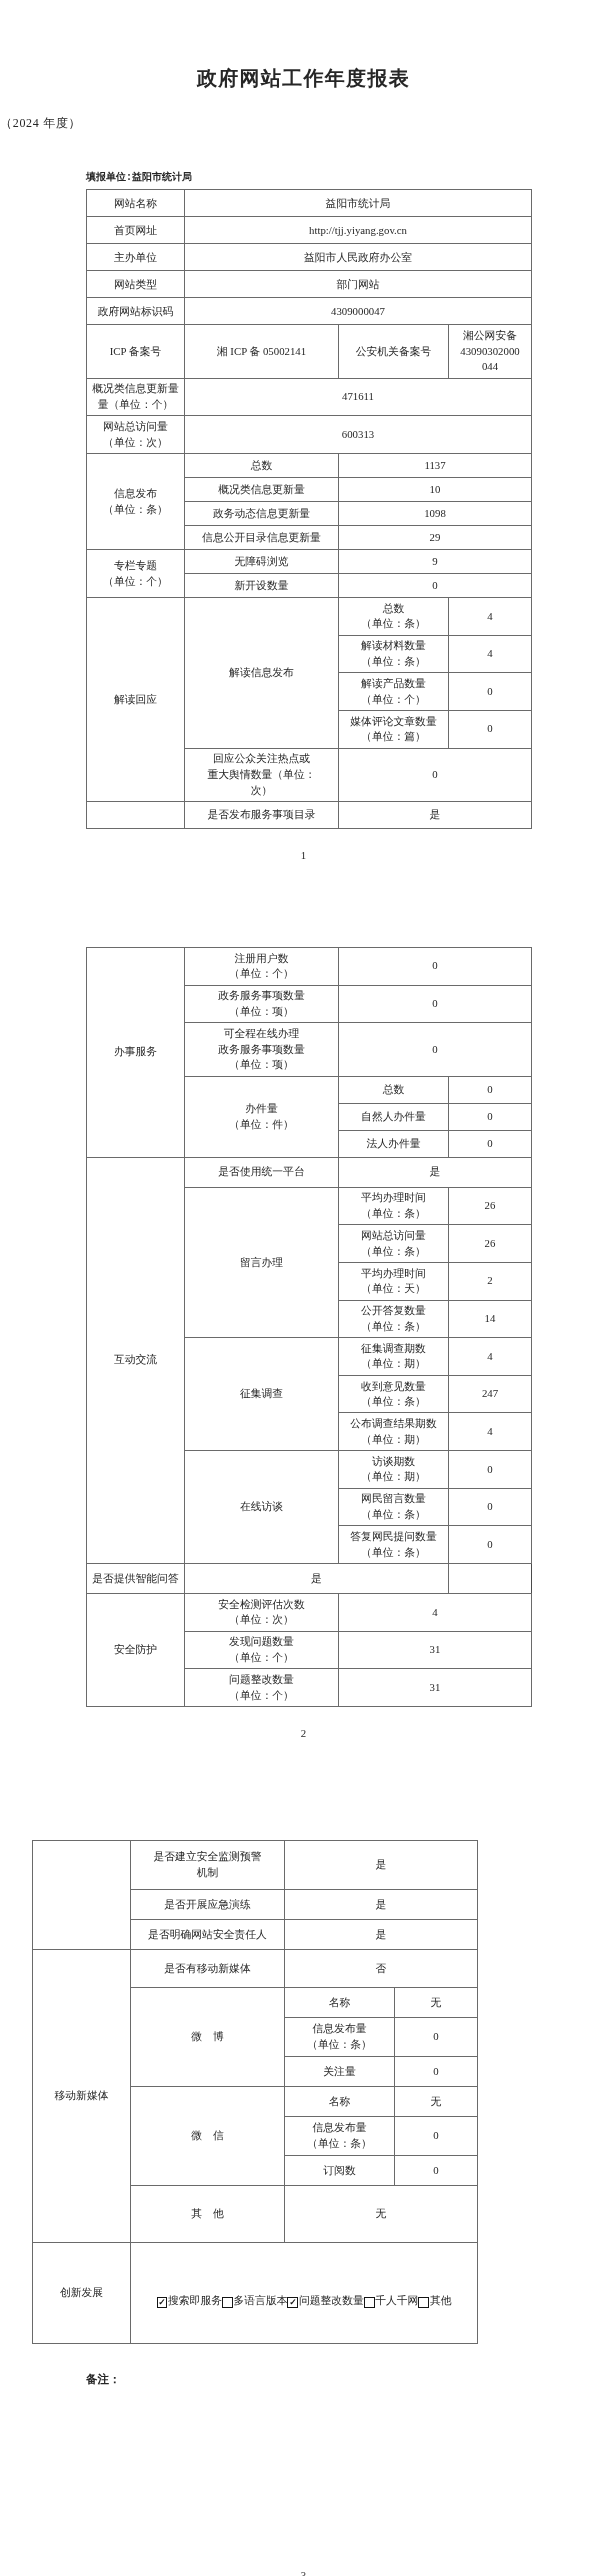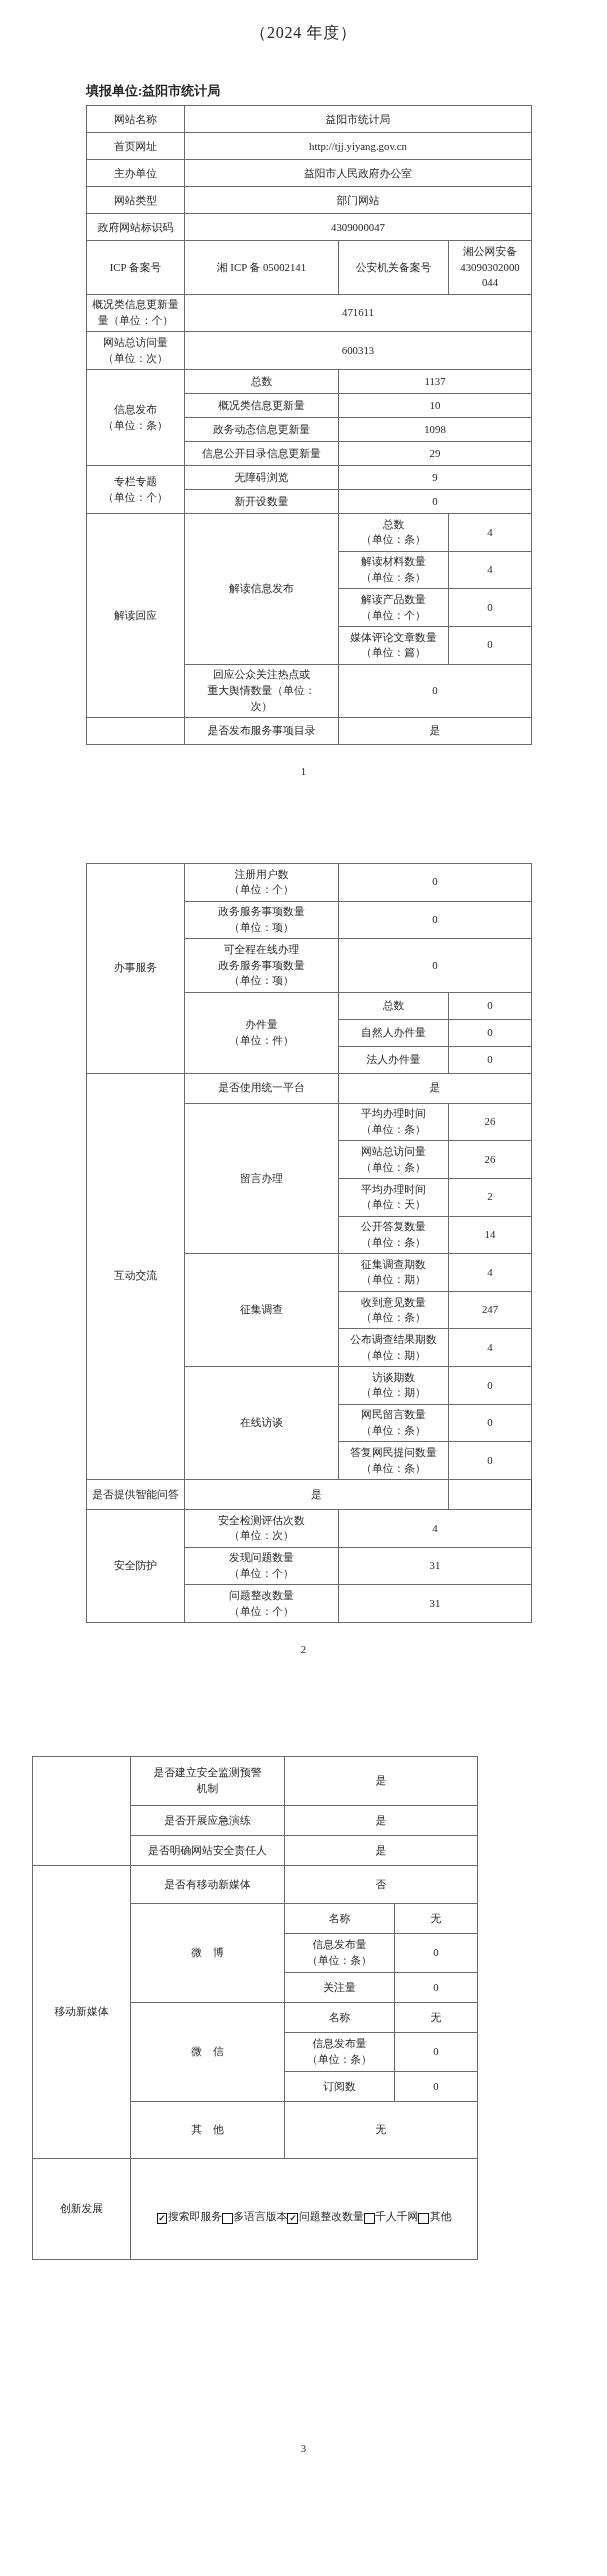--- a/index.html
+++ b/index.html
@@ -1,22 +1,22 @@
 <!DOCTYPE html>
 <html style="font-size:10.8px"><head>
 <meta charset="utf-8">
 <style>
   html,body{margin:0;padding:0;background:#ffffff;}
   body{width:607px;color:#262626;font-family:"Liberation Serif","DejaVu Serif",serif;}
   .sheet{width:607px;}
   .title{margin:65px 0 0 0;text-align:center;font-size:20px;font-weight:bold;letter-spacing:1.3px;
          font-family:"Liberation Sans","DejaVu Sans",sans-serif;}
-  .subtitle{margin-top:23px;text-align:center;font-size:16px;letter-spacing:0.7px;}
-  .reporter{margin:38px 0 5.4px 86px;font-size:13px;font-weight:bold;
-            font-family:Liberation Serif, serif;}
+  .subtitle{margin-top:23px;font-size:12px;letter-spacing:0.7px;}
+  .reporter{margin:38px 0 5.4px 86px;font-size:10px;font-weight:bold;
+            font-family:Liberation Mono, monospace;}
   table.rpt{border-collapse:collapse;table-layout:fixed;width:446px;margin-left:86px;
             border:1.3px solid #4a4a4a;}
   table.rpt td{border:0.7px solid #6a6a6a;text-align:center;vertical-align:middle;
                font-size:10.8px;line-height:1.45;padding:2.7px 4px;white-space:pre-line;
                overflow:hidden;}
   col.c1{width:98px;} col.c2{width:154px;} col.c3{width:110px;} col.c4{width:83px;}
   td.vtop{vertical-align:top;padding-top:8px;}
   .page-num{text-align:center;font-size:10.8px;margin-top:20px;}
   table.tb2{margin-top:86px;}
   table.tb3{margin-top:101px;margin-left:32px;}
@@ -29,20 +29,21 @@
        line-height:8.8px;font-size:8.8px;font-weight:bold;text-align:center;
        vertical-align:-1.3px;margin-right:0.7px;color:#111;}
   .cbx::after{content:"✓";visibility:hidden;}
   .cbx.checked::after{visibility:visible;}
 </style>
 </head>
 <body>
 
 <div class="sheet">
 
+  <div class="title">政府网站工作年度报表</div>
   <div class="subtitle">（2024 年度）</div>
   <div class="reporter">填报单位:益阳市统计局</div>
 
   <table class="rpt tb1">
     <colgroup>
         <col class="c1">
         <col class="c2">
         <col class="c3">
         <col class="c4">
       </colgroup>
@@ -332,16 +333,17 @@
     </tr>
     <tr style="height:101px">
       <td>创新发展</td>
       <td colspan="3" class="cb-cell">
         <span class="cb-item"><span class="cbx checked"></span><span>搜索即服务</span></span><span class="cb-item"><span class="cbx"></span><span>多语言版本</span></span><span class="cb-item"><span class="cbx checked"></span><span>问题整改数量</span></span><span class="cb-item"><span class="cbx"></span><span>千人千网</span></span><span class="cb-item"><span class="cbx"></span><span>其他</span></span>
       </td>
     </tr>
   </tbody>
     </table>
 
+  <div class="remark">备注：</div>
   <div class="page-num pn3">3</div>
 
 </div>
 
 
 </body></html>

